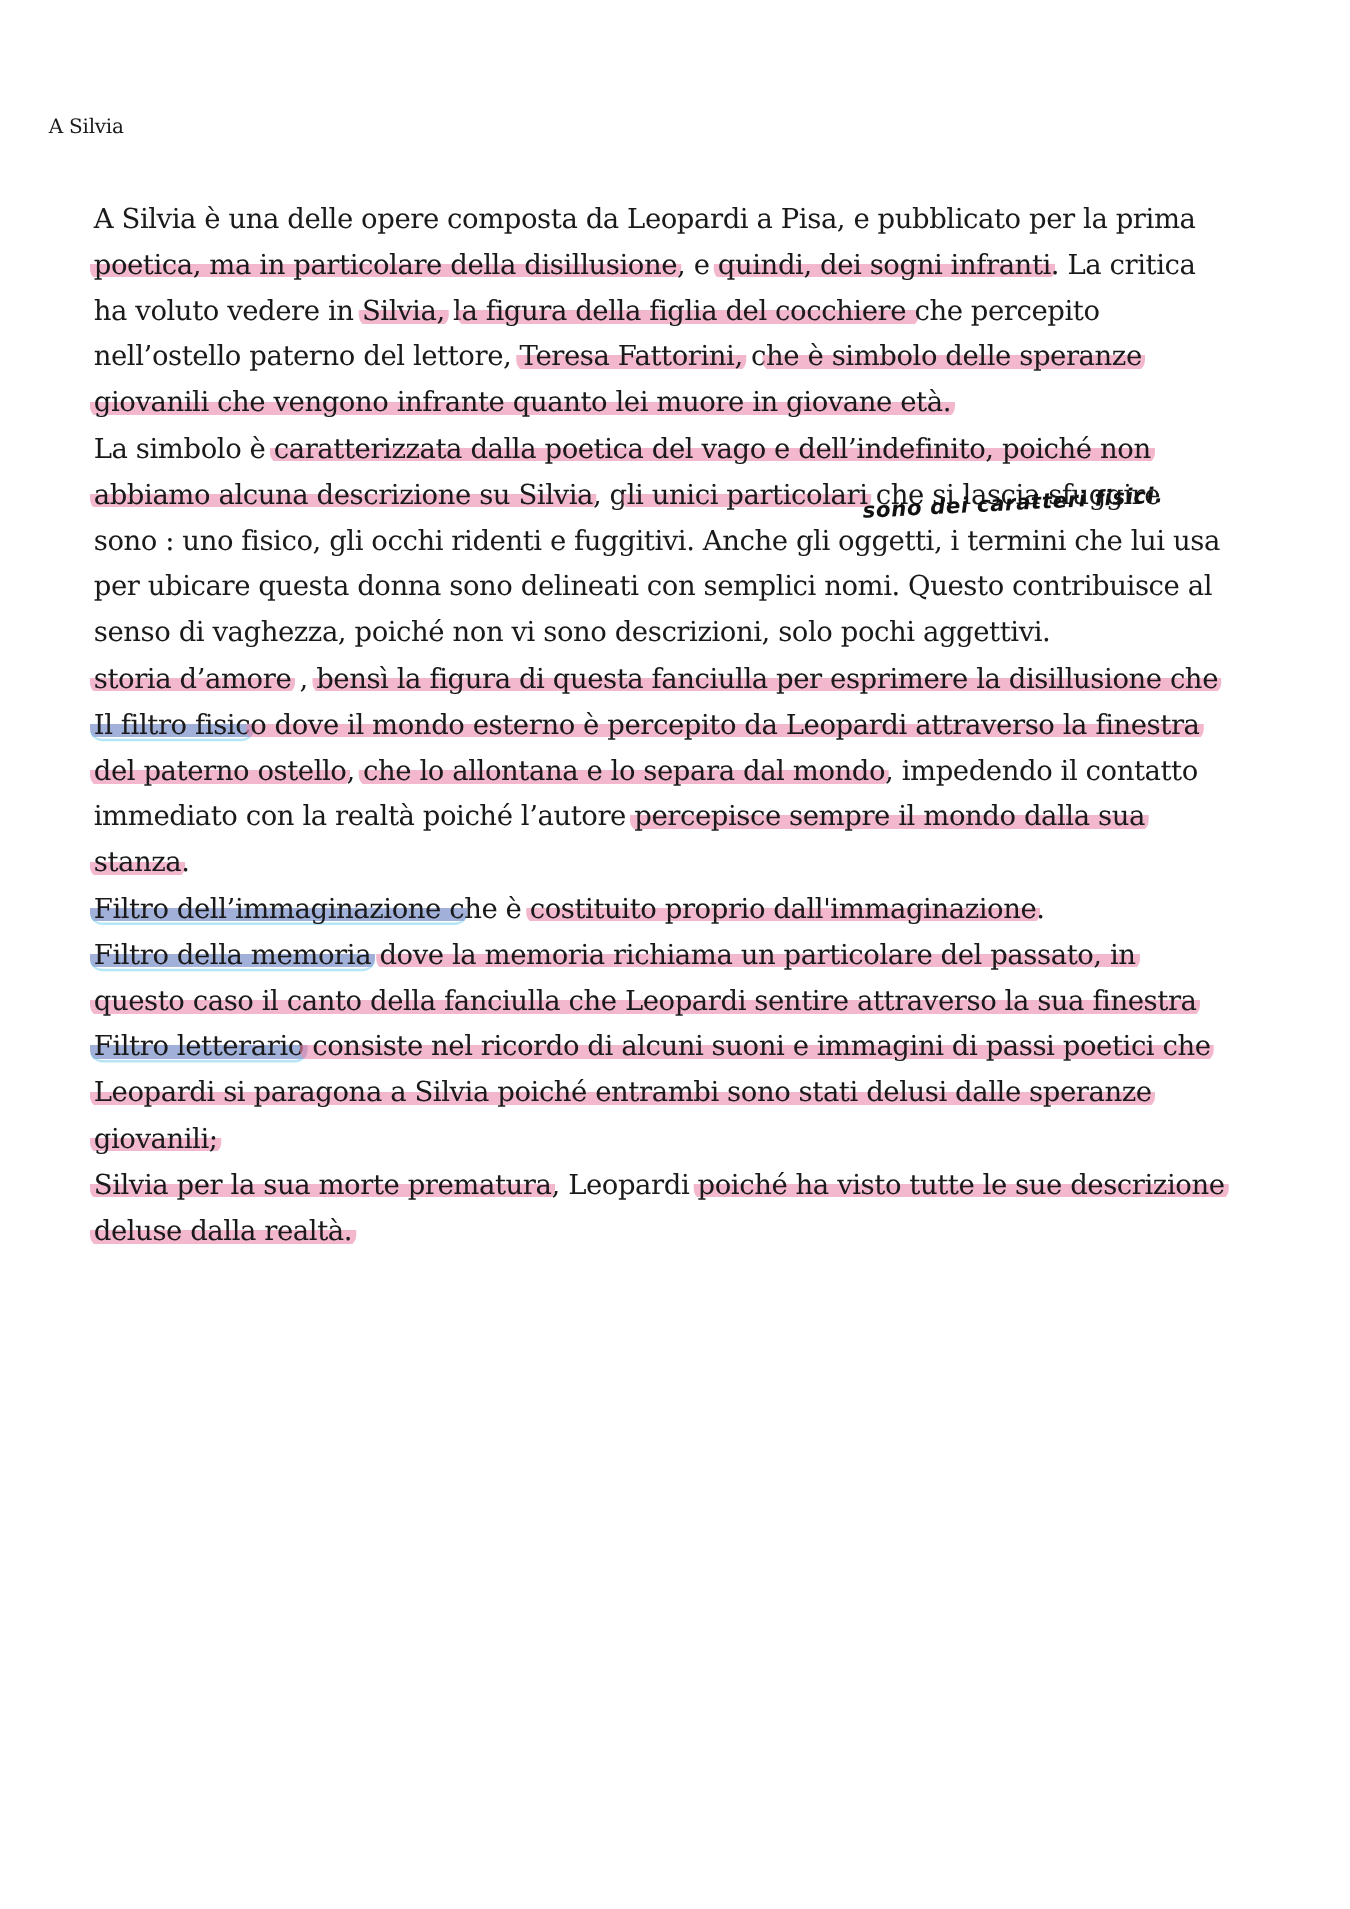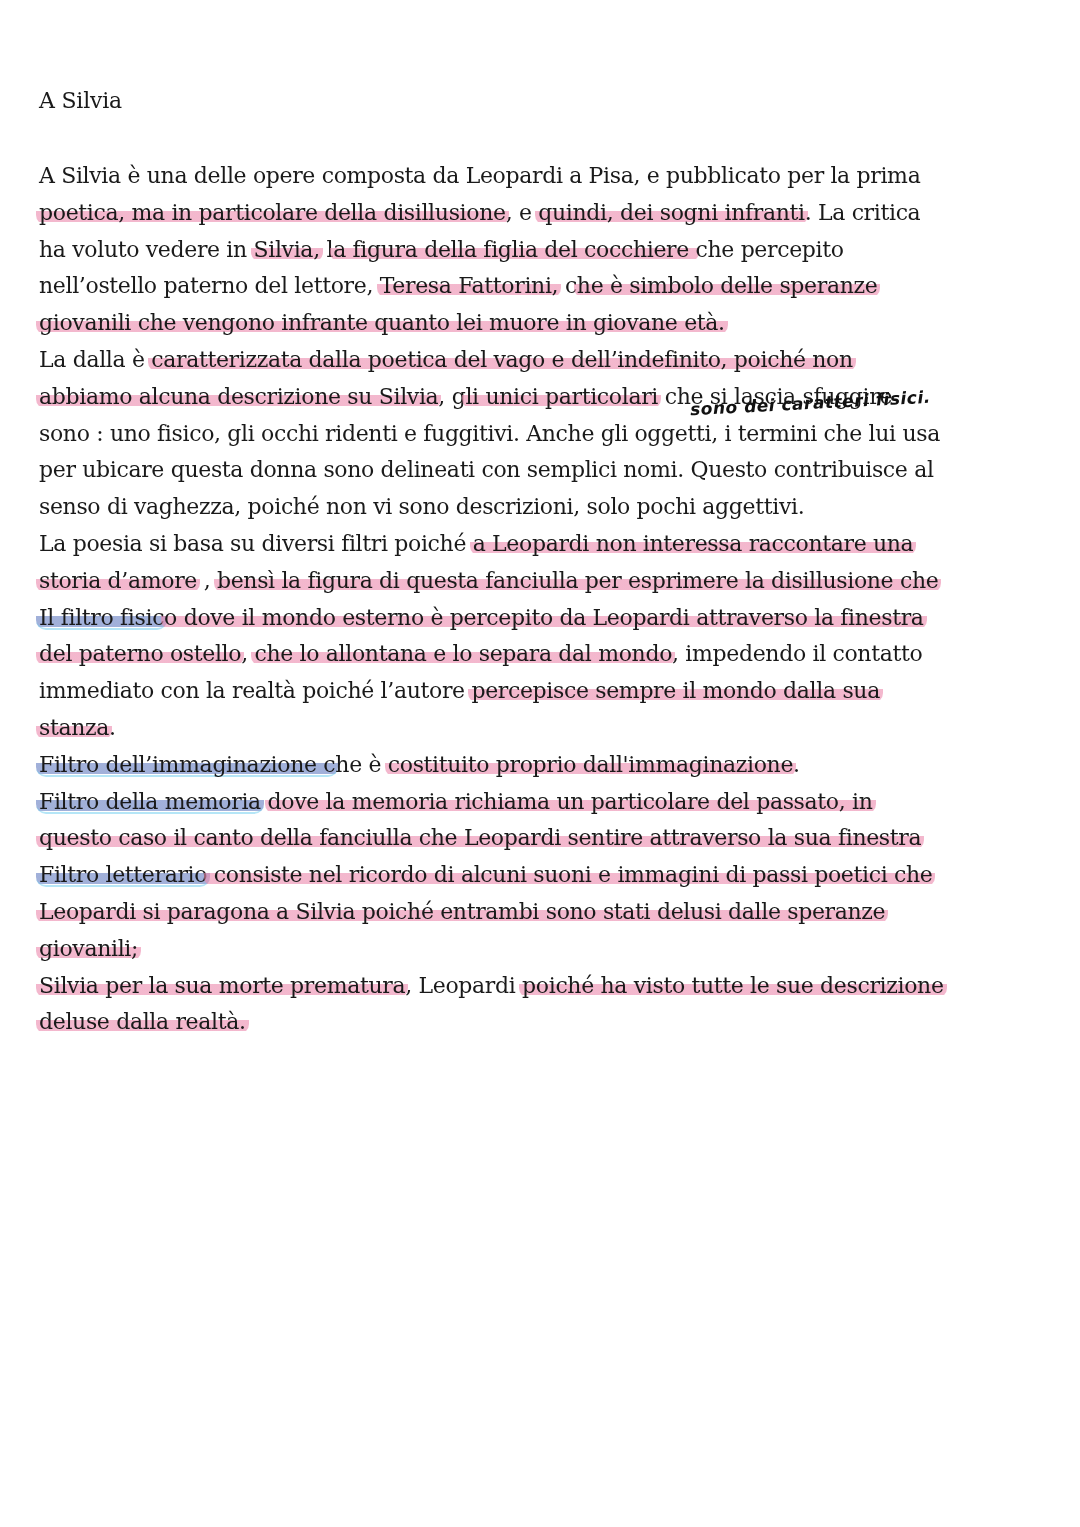--- a/index.html
+++ b/index.html
@@ -18,38 +18,39 @@
   .page {
     position: absolute;
     left: 0; top: 0;
     width: 1080px; height: 1527px;
     background: #ffffff;
   }
   .title {
     position: absolute;
     left: 39px;
     top: 86px;
-    font-size: 22px;
+    font-size: 16px;
     line-height: 30px;
     white-space: nowrap;
     letter-spacing: -0.2px;
   }
   .body-text {
     position: absolute;
     left: 39px;
     top: 158px;
     width: 1000px;
   }
   .line {
     position: relative;
     height: 36.8px;
     line-height: 36.8px;
     font-size: 22px;
     white-space: nowrap;
     letter-spacing: -0.35px;
+    margin-left: 36px;
   }
   .seg { position: relative; }
   .hl-pink {
     background: linear-gradient(to bottom, transparent 0%, transparent 45%, rgba(236,140,175,0.62) 45%, rgba(236,140,175,0.62) 88%, transparent 88%);
     border-radius: 10px;
     padding: 0 3px;
     margin: 0 -3px;
   }
   .hl-blue {
     background: linear-gradient(to bottom, transparent 0%, transparent 45%, rgba(130,150,205,0.75) 45%, rgba(130,150,205,0.75) 88%, transparent 88%);
@@ -78,26 +79,25 @@
 
 <div class="page">
   <div class="title">A Silvia</div>
 
   <div class="body-text" id="body-text">
       <div class="line"><span class="seg">A Silvia è una delle opere composta da Leopardi a Pisa, e pubblicato per la prima</span></div>
       <div class="line"><span class="seg hl-pink">poetica, ma in particolare della disillusione</span><span class="seg">, e </span><span class="seg hl-pink">quindi, dei sogni infranti</span><span class="seg">. La critica</span></div>
       <div class="line"><span class="seg">ha voluto vedere in </span><span class="seg hl-pink">Silvia,</span><span class="seg"> l</span><span class="seg hl-pink">a figura della figlia del cocchiere </span><span class="seg">che percepito</span></div>
       <div class="line"><span class="seg">nell’ostello paterno del lettore, </span><span class="seg hl-pink">Teresa Fattorini,</span><span class="seg"> c</span><span class="seg hl-pink">he è simbolo delle speranze</span></div>
       <div class="line"><span class="seg hl-pink">giovanili che vengono infrante quanto lei muore in giovane età.</span></div>
-      <div class="line"><span class="seg">La dalla è </span><span class="seg hl-pink">caratterizzata dalla poetica del vago e  dell’indefinito, poiché non</span></div>
+      <div class="line"><span class="seg">La simbolo è </span><span class="seg hl-pink">caratterizzata dalla poetica del vago e  dell’indefinito, poiché non</span></div>
       <div class="line"><span class="seg hl-pink">abbiamo alcuna  descrizione su Silvia</span><span class="seg">, g</span><span class="seg hl-pink">li unici particolari</span><span class="seg"> che si lascia sfuggire</span></div>
       <div class="line"><span class="seg">sono : uno fisico, gli occhi ridenti e fuggitivi. Anche gli oggetti, i termini che lui usa</span></div>
       <div class="line"><span class="seg">per ubicare questa donna sono delineati con semplici nomi. Questo contribuisce al</span></div>
       <div class="line"><span class="seg">senso di vaghezza, poiché non vi sono descrizioni, solo pochi aggettivi.</span></div>
-      <div class="line"><span class="seg">La poesia si basa su diversi filtri poiché </span><span class="seg hl-pink">a Leopardi non interessa raccontare una</span></div>
       <div class="line"><span class="seg hl-pink">storia d’amore</span><span class="seg"> , </span><span class="seg hl-pink">bensì la figura di questa fanciulla per esprimere la disillusione che</span></div>
       <div class="line"><span class="seg hl-blue">Il filtro fisic</span><span class="seg hl-pink">o dove il mondo esterno è percepito da Leopardi attraverso la finestra</span></div>
       <div class="line"><span class="seg hl-pink">del paterno ostello</span><span class="seg">, </span><span class="seg hl-pink">che lo allontana e lo separa dal mondo</span><span class="seg">, impedendo il contatto</span></div>
       <div class="line"><span class="seg">immediato con la realtà poiché l’autore </span><span class="seg hl-pink">percepisce sempre il mondo dalla sua</span></div>
       <div class="line"><span class="seg hl-pink">stanza</span><span class="seg">.</span></div>
       <div class="line"><span class="seg hl-blue">Filtro dell’immaginazione c</span><span class="seg">he  è </span><span class="seg hl-pink">costituito proprio dall'immaginazione</span><span class="seg">.</span></div>
       <div class="line"><span class="seg hl-blue">Filtro della memoria</span><span class="seg"> </span><span class="seg hl-pink">dove la memoria richiama un particolare del passato, in</span></div>
       <div class="line"><span class="seg hl-pink">questo caso il canto della fanciulla che Leopardi sentire attraverso la sua finestra</span></div>
       <div class="line"><span class="seg hl-blue">Filtro letterario</span><span class="seg hl-pink"> consiste nel ricordo di alcuni suoni e immagini di passi poetici che</span></div>
       <div class="line"><span class="seg hl-pink">Leopardi si paragona a Silvia poiché entrambi sono stati delusi dalle speranze</span></div>

